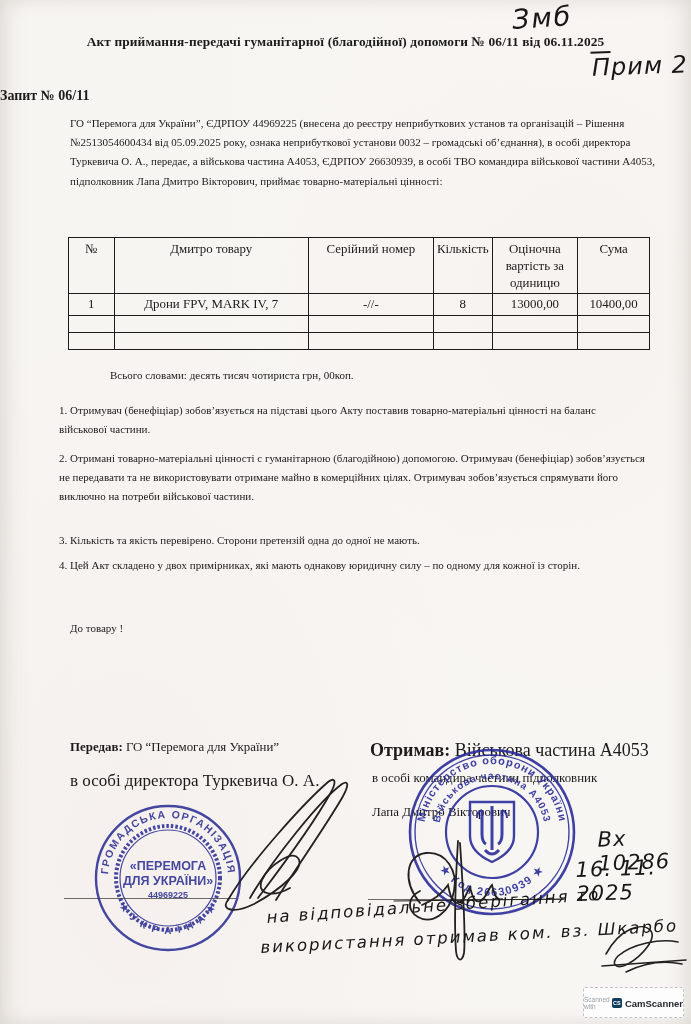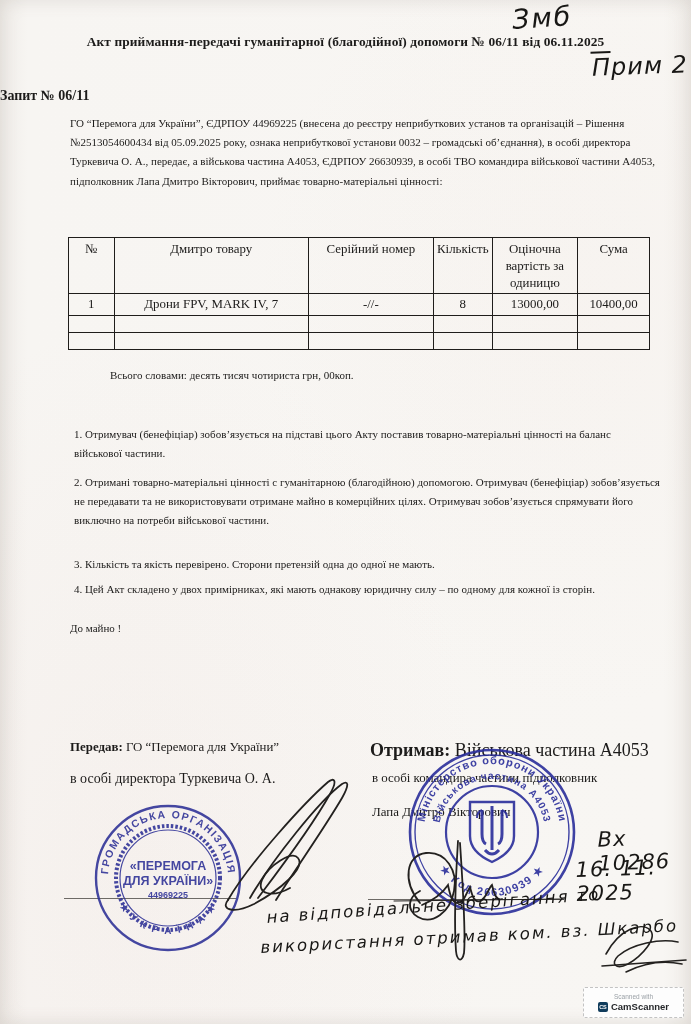--- a/index.html
+++ b/index.html
@@ -11,51 +11,51 @@
       linear-gradient(90deg, #efece8 0%, #f7f5f2 4%, #f8f6f3 96%, #f1eeea 100%);
     box-shadow:inset 0 0 18px rgba(120,110,100,.18);
     font-family:"Liberation Serif", serif;color:#1c1b1a;
   }
   .abs{position:absolute;}
   .doc-title{left:0;top:34px;width:100%;text-align:center;font-weight:bold;font-size:13.4px;letter-spacing:.1px;}
   .subtitle{left:0;top:88px;width:100%;font-weight:bold;font-size:14px;}
   .body-text{font-size:11px;line-height:19.2px;}
   .intro{left:70px;top:114px;width:586px;}
   .total{left:70px;top:366px;margin-left:40px;}
-  .clause{left:74px;width:586px;margin-top:24px;}
+  .clause{left:59px;width:586px;}
   .attn-h{left:70px;top:619px;}
   .attn-b{left:70px;top:646px;width:600px;white-space:pre-line;}
   
   .goods{left:68px;top:237px;width:582px;border-collapse:collapse;position:absolute;font-size:12.9px;}
   .goods th,.goods td{border:1.6px solid #1f1d1b;padding:1px 3px;text-align:center;vertical-align:top;font-weight:normal;}
   .goods th{line-height:17px;padding-top:3px;}
   .goods .r-data td{height:19px;line-height:18px;}
   .goods .r-empty td{height:14px;}
   
   .sig-l1-left{left:70px;top:740px;font-size:12.9px;}
   .sig-l1-right{left:370px;top:740px;font-size:18px;}
-  .sig-l2-left{left:70px;top:771px;font-size:14px;}
+  .sig-l2-left{left:70px;top:771px;font-size:17px;}
   .sig-l2-right{left:372px;top:771px;font-size:12.9px;}
   .sig-l3-right{left:372px;top:805px;font-size:12.9px;}
   b.lbl{font-weight:bold;}
   .sigline{border-top:1.2px solid #6d6a66;height:0;}
   
   .hand{font-family:"DejaVu Sans", sans-serif;font-style:italic;color:#181715;}
   .hand-zmb{left:512px;top:2px;font-size:27px;transform:rotate(-4deg);letter-spacing:2px;}
   .hand-prym{left:592px;top:52px;font-size:24px;transform:rotate(-2deg);letter-spacing:1px;}
   .hand-prym::before{content:"";position:absolute;left:-1px;top:-2px;width:20px;height:2px;background:#181715;}
   .hand-vx1{left:598px;top:826px;font-size:21px;transform:rotate(-2deg);letter-spacing:1px;}
   .hand-vx2{left:576px;top:856px;font-size:21px;transform:rotate(-2deg);letter-spacing:1px;}
   .hand-note1{left:266px;top:908px;font-size:16.5px;transform:rotate(-4deg);transform-origin:left top;letter-spacing:2px;white-space:nowrap;}
   .hand-note2{left:260px;top:938px;font-size:16.5px;transform:rotate(-3deg);transform-origin:left top;letter-spacing:2px;white-space:nowrap;}
   
   svg text{font-family:"Liberation Sans", sans-serif;}
   
   .cam{left:583px;top:987px;width:99px;height:29px;background:#fdfdfd;border:1px dashed #c3c3c3;border-radius:2px;
-       display:flex;flex-direction:column;align-items:center;justify-content:center;font-family:"Liberation Sans",sans-serif;}
+       display:flex;flex-direction:row;align-items:center;justify-content:center;font-family:"Liberation Sans",sans-serif;}
   .cam .l1{font-size:6.5px;color:#9aa0a6;line-height:7px;}
   .cam .l2{display:flex;align-items:center;gap:3px;margin-top:1px;}
   .cam .logo{width:10px;height:10px;background:#103c5c;border-radius:2px;color:#fff;font-size:5.5px;font-weight:bold;
              display:flex;align-items:center;justify-content:center;}
   .cam .name{font-size:9.5px;font-weight:bold;color:#26282b;}
 </style>
 </head>
 <body>
 
 <div class="page">
@@ -112,21 +112,21 @@
   </tbody>
     </table>
 
   <div class="abs body-text total">Всього словами: десять тисяч чотириста грн, 00коп.</div>
 
   <div class="abs body-text clause" style="top:401px">1. Отримувач (бенефіціар) зобов’язується на підставі цього Акту поставив товарно-матеріальні цінності на баланс військової частини.</div>
   <div class="abs body-text clause" style="top:449px">2. Отримані товарно-матеріальні цінності с гуманітарною (благодійною) допомогою. Отримувач (бенефіціар) зобов’язується не передавати та не використовувати отримане майно в комерційних цілях. Отримувач зобов’язується спрямувати його виключно на потреби військової частини.</div>
   <div class="abs body-text clause" style="top:531px">3. Кількість та якість перевірено. Сторони претензій одна до одної не мають.</div>
   <div class="abs body-text clause" style="top:556px">4. Цей Акт складено у двох примірниках, які мають однакову юридичну силу – по одному для кожної із сторін.</div>
 
-  <div class="abs body-text attn-h">До майно !</div>
+  <div class="abs body-text attn-h">До товару !</div>
 
   <div class="abs sig-l1-left">
     <b class="lbl">Передав:</b>
     <span>ГО “Перемога для України”</span>
   </div>
   <div class="abs sig-l1-right">
     <b class="lbl">Отримав:</b>
     <span>Військова частина А4053</span>
   </div>
   <div class="abs sig-l2-left">в особі директора Туркевича О. А.</div>

